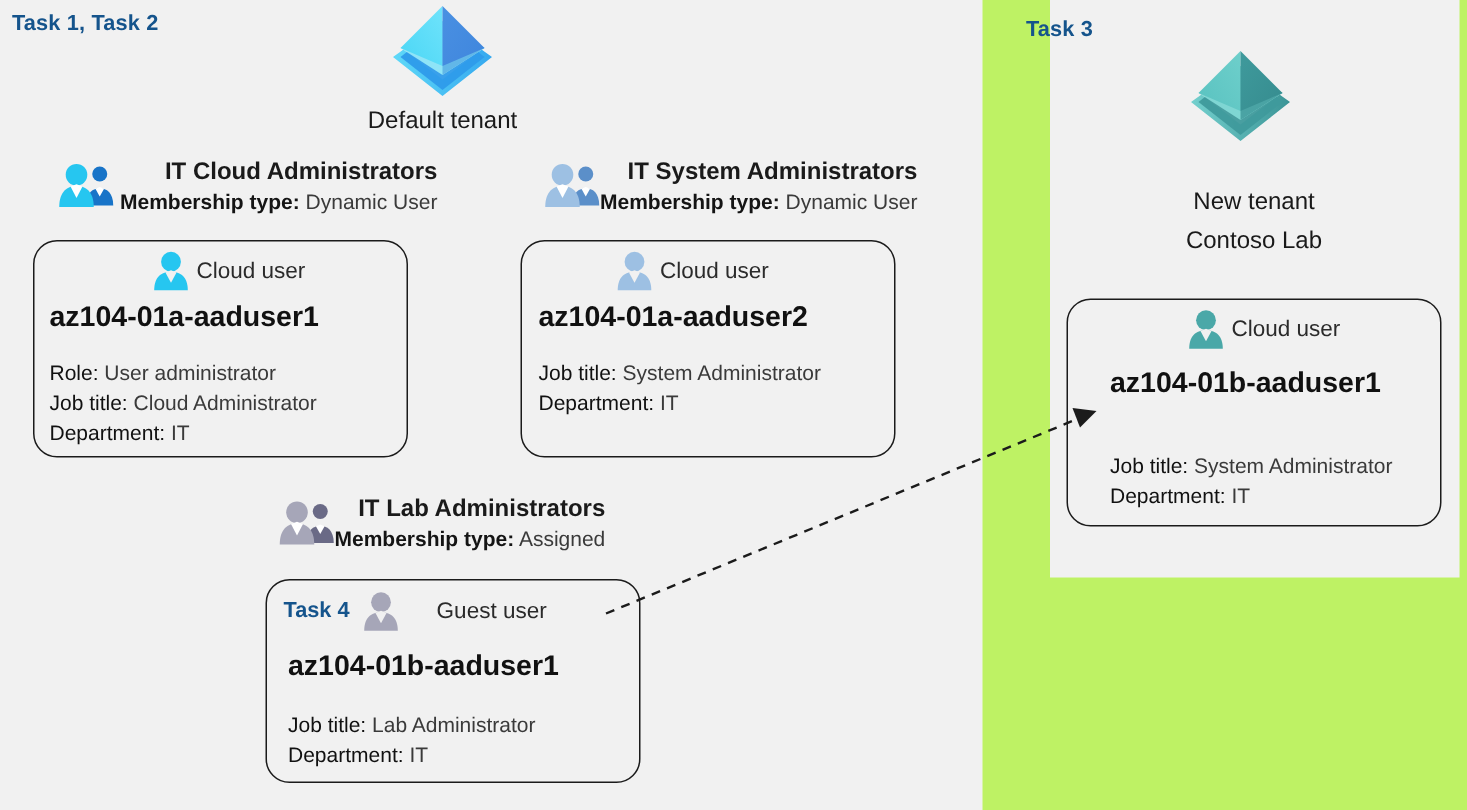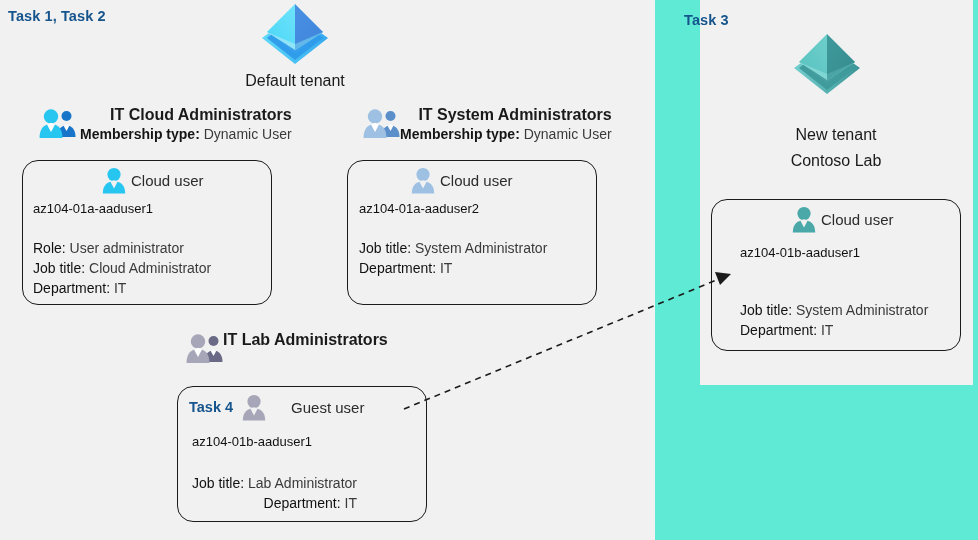--- a/index.html
+++ b/index.html
@@ -4,21 +4,21 @@
 <style>
   html, body {
     margin: 0;
     padding: 0;
     background: #ffffff;
   }
   .canvas {
     position: relative;
     width: 978px;
     height: 540px;
-    background: #5eead4;
+    background: #bef264;
     font-family: "Liberation Sans", sans-serif;
     overflow: hidden;
   }
   .panel {
     position: absolute;
     background: #f1f1f1;
   }
   #left-panel  { left: 0px;   top: 0px; width: 655px; height: 540px; }
   #right-panel { left: 700px; top: 0px; width: 273px; height: 385px; }
 
@@ -81,22 +81,22 @@
   }
   .card-head .task-inline {
     font-size: 14.5px;
     font-weight: bold;
     color: #15548c;
     margin-right: 4px;
   }
 
   .card-name {
     position: absolute;
-    font-size: 13px;
-    font-weight: normal;
+    font-size: 19px;
+    font-weight: bold;
     color: #111111;
     white-space: nowrap;
   }
 
   .card-attrs {
     position: absolute;
     font-size: 14px;
     color: #3a3a3a;
     line-height: 20px;
     white-space: nowrap;
@@ -272,36 +272,40 @@
       <circle cx="28.5" cy="9" r="5" fill="#6a6a86"></circle>
       <path d="M19.5 30 C19.5 21.5 24 18.5 28.5 18.5 C33 18.5 37.5 21.5 37.5 30 Z" fill="#6a6a86"></path>
       <path d="M25.6 18.8 L28.5 24 L31.4 18.8 L28.5 17.6 Z" fill="#ffffff"></path>
       <circle cx="13" cy="9.5" r="7.2" fill="#a6a6b8"></circle>
       <path d="M1.5 31 C1.5 20.5 7 17 13 17 C19 17 24.5 20.5 24.5 31 Z" fill="#a6a6b8"></path>
       <path d="M9 17.4 L13 25 L17 17.4 L13 15.8 Z" fill="#ffffff"></path>
     </svg>
   </div>
   <div class="group-block" style="left:223px; top:330px;">
     <div class="group-title">IT Lab Administrators</div>
+    <div class="group-meta">
+      <b>Membership type:</b>
+      <span>Assigned</span>
+    </div>
   </div>
 
   <div class="card" style="left:177px; top:386px; width:250px; height:136px;"></div>
   <div class="card-head" style="left:189px; top:393px;">
     <span class="task-inline">Task 4</span>
     <span>
       <svg class="icon-svg" width="26" height="28" viewBox="0 0 26 28">
         <circle cx="13" cy="8.5" r="6.6" fill="#a6a6b8"></circle>
         <path d="M1.8 27.5 C1.8 18.4 7 15.2 13 15.2 C19 15.2 24.2 18.4 24.2 27.5 Z" fill="#a6a6b8"></path>
         <path d="M9.3 15.6 L13 22.5 L16.7 15.6 L13 14.2 Z" fill="#f1f1f1"></path>
       </svg>
     </span>
     <span class="usertype" style="margin-left:20px;">Guest user</span>
   </div>
   <div class="card-name" style="left:192px; top:434px;">az104-01b-aaduser1</div>
-  <div class="card-attrs" style="left:192px; top:473px;text-align:right;">
+  <div class="card-attrs" style="left:192px; top:473px;">
     <div class="row">
       <b>Job title:</b>
       <span>Lab Administrator</span>
     </div>
     <div class="row">
       <b>Department:</b>
       <span>IT</span>
     </div>
   </div>
 

